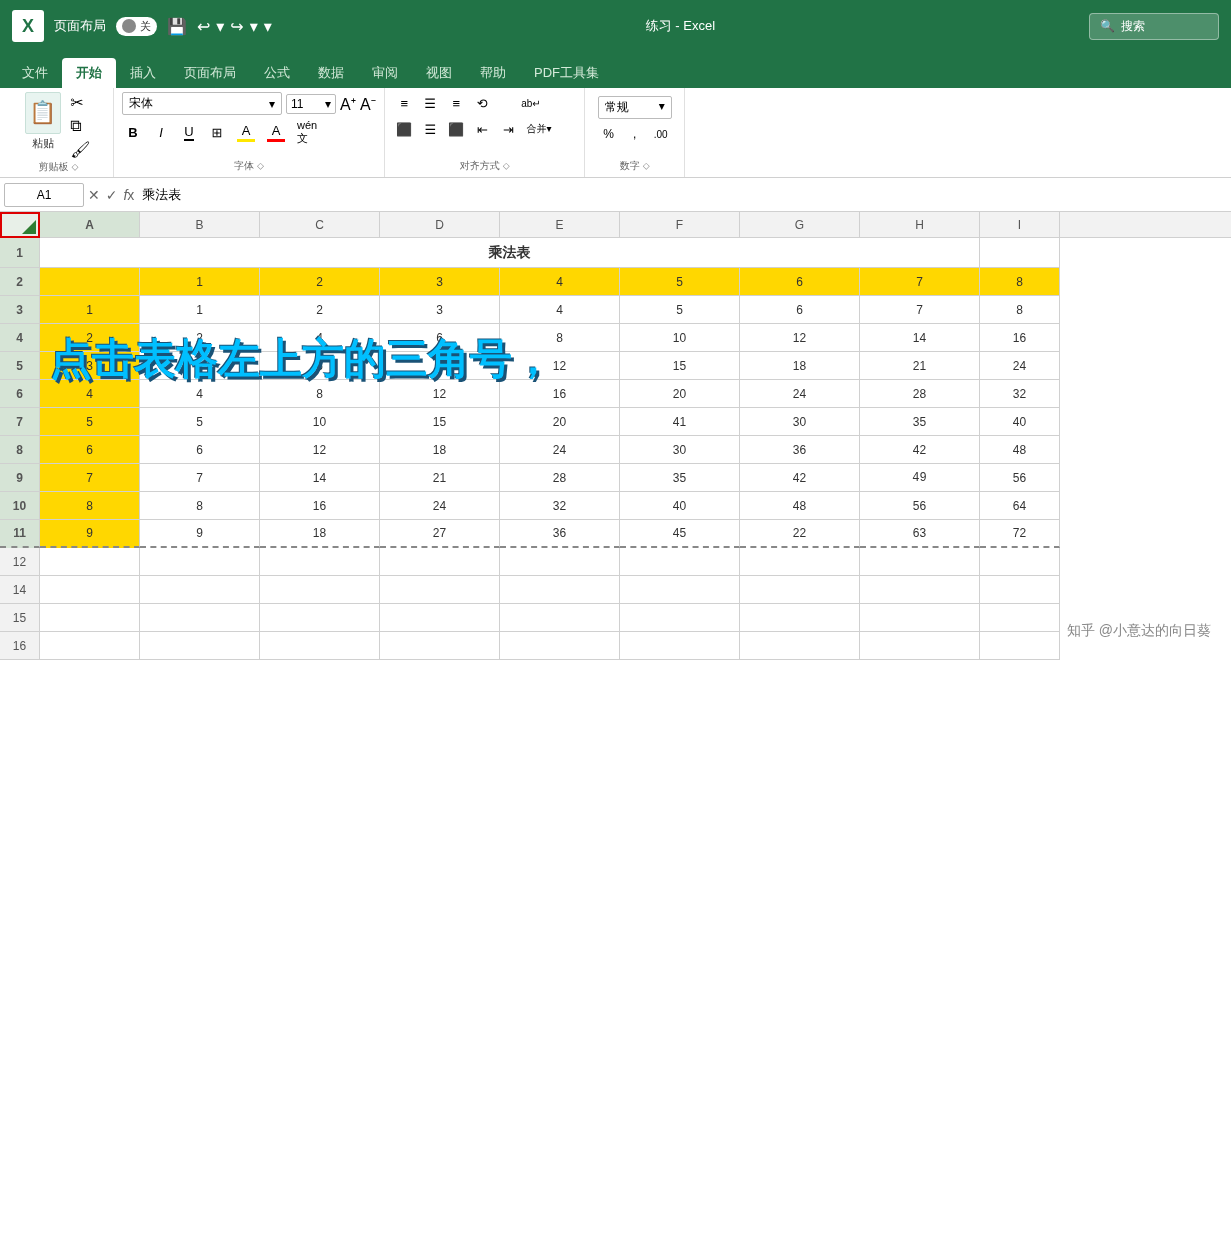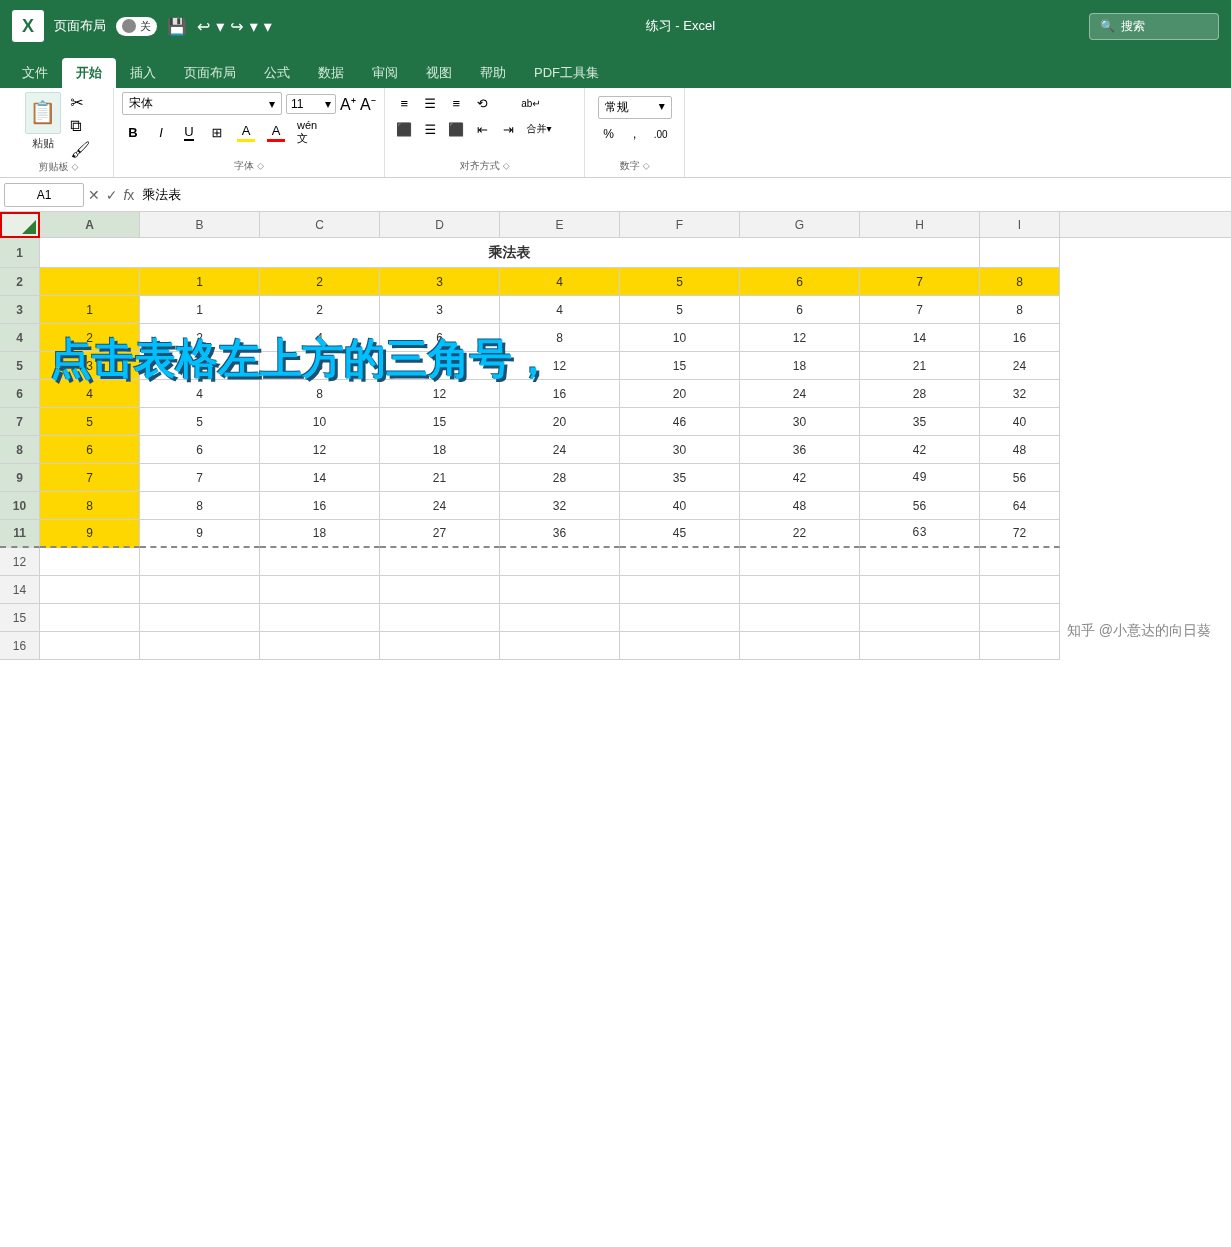--- a/index.html
+++ b/index.html
@@ -574,21 +574,21 @@
       <div class="sheet-cell white" style="width:80px;">32</div>
     </div>
 
     <div class="sheet-row" style="height:28px;">
       <div class="row-header highlighted">7</div>
       <div class="sheet-cell yellow" style="width:100px;">5</div>
       <div class="sheet-cell white" style="width:120px;">5</div>
       <div class="sheet-cell white" style="width:120px;">10</div>
       <div class="sheet-cell white" style="width:120px;">15</div>
       <div class="sheet-cell white" style="width:120px;">20</div>
-      <div class="sheet-cell white" style="width:120px;">46</div>
+      <div class="sheet-cell white" style="width:120px;">41</div>
       <div class="sheet-cell white" style="width:120px;">30</div>
       <div class="sheet-cell white" style="width:120px;">35</div>
       <div class="sheet-cell white" style="width:80px;">40</div>
     </div>
 
     <div class="sheet-row" style="height:28px;">
       <div class="row-header highlighted">8</div>
       <div class="sheet-cell yellow" style="width:100px;">6</div>
       <div class="sheet-cell white" style="width:120px;">6</div>
       <div class="sheet-cell white" style="width:120px;">12</div>
@@ -628,21 +628,21 @@
 
     <div class="sheet-row" style="height:28px;">
       <div class="row-header highlighted" style="border-bottom:2px dashed #888;">11</div>
       <div class="sheet-cell yellow" style="width:100px;border-bottom:2px dashed #888;">9</div>
       <div class="sheet-cell white" style="width:120px;border-bottom:2px dashed #888;">9</div>
       <div class="sheet-cell white" style="width:120px;border-bottom:2px dashed #888;">18</div>
       <div class="sheet-cell white" style="width:120px;border-bottom:2px dashed #888;">27</div>
       <div class="sheet-cell white" style="width:120px;border-bottom:2px dashed #888;">36</div>
       <div class="sheet-cell white" style="width:120px;border-bottom:2px dashed #888;">45</div>
       <div class="sheet-cell white" style="width:120px;border-bottom:2px dashed #888;">22</div>
-      <div class="sheet-cell white" style="width:120px;border-bottom:2px dashed #888;font-family:Liberation Mono, monospace;">63</div>
+      <div class="sheet-cell white" style="width:120px;border-bottom:2px dashed #888;">63</div>
       <div class="sheet-cell white" style="width:80px;border-bottom:2px dashed #888;">72</div>
     </div>
 
     <div class="sheet-row" style="height:28px;">
       <div class="row-header">12</div>
       <div class="sheet-cell empty" style="width:100px;"></div>
       <div class="sheet-cell empty" style="width:120px;"></div>
       <div class="sheet-cell empty" style="width:120px;"></div>
       <div class="sheet-cell empty" style="width:120px;"></div>
       <div class="sheet-cell empty" style="width:120px;"></div>

